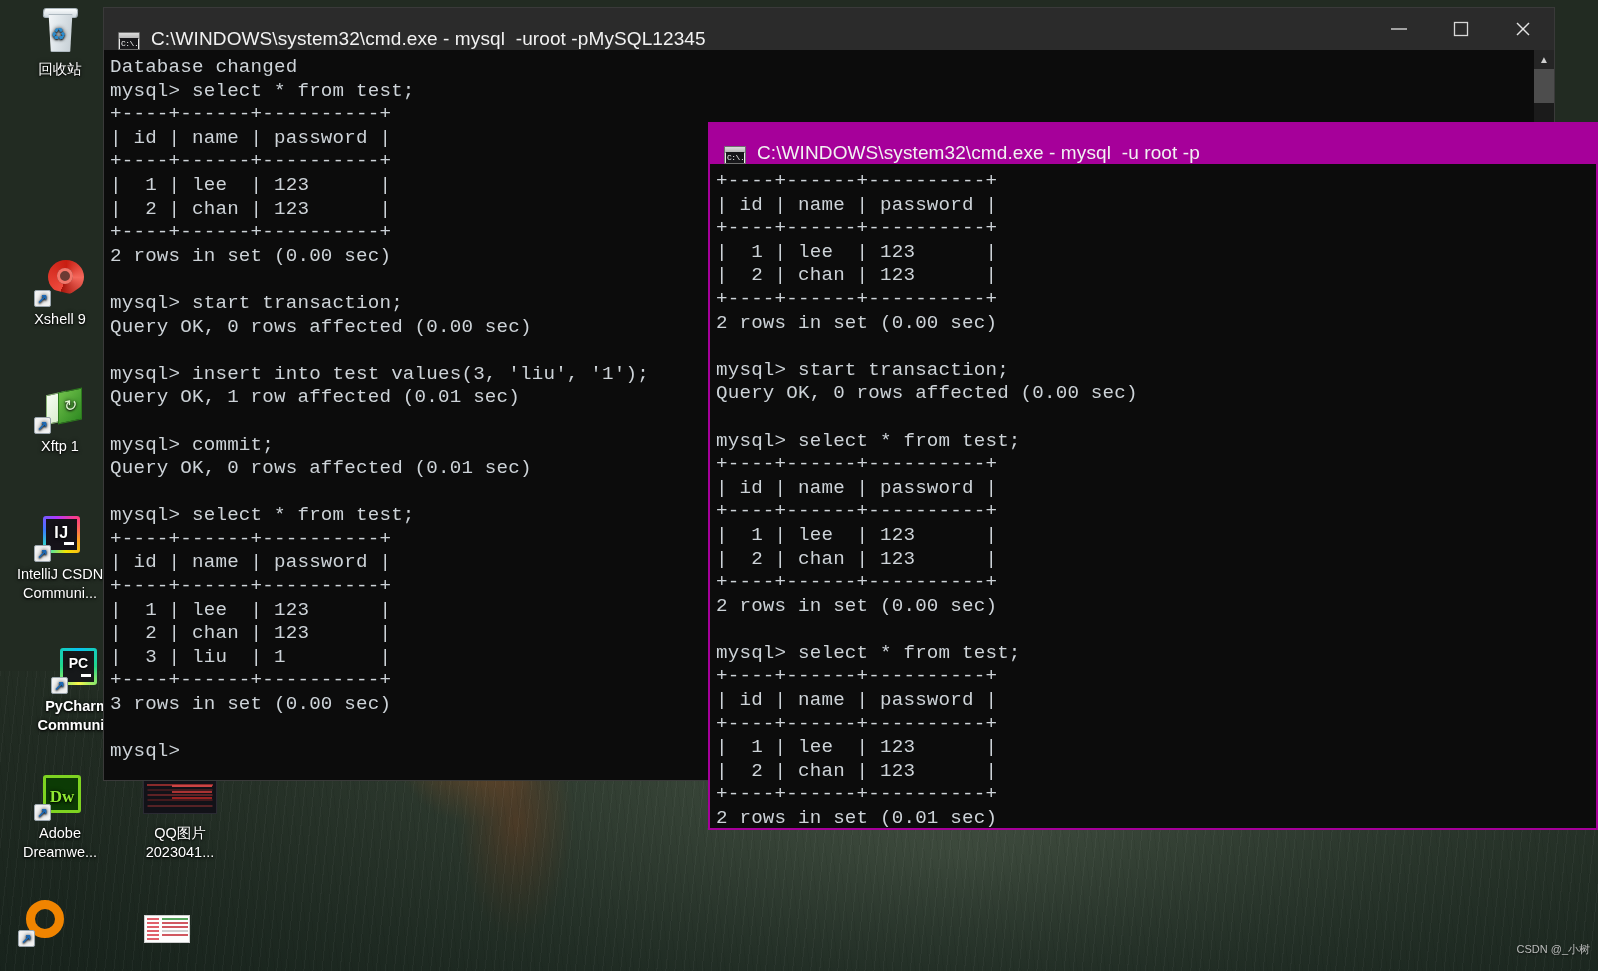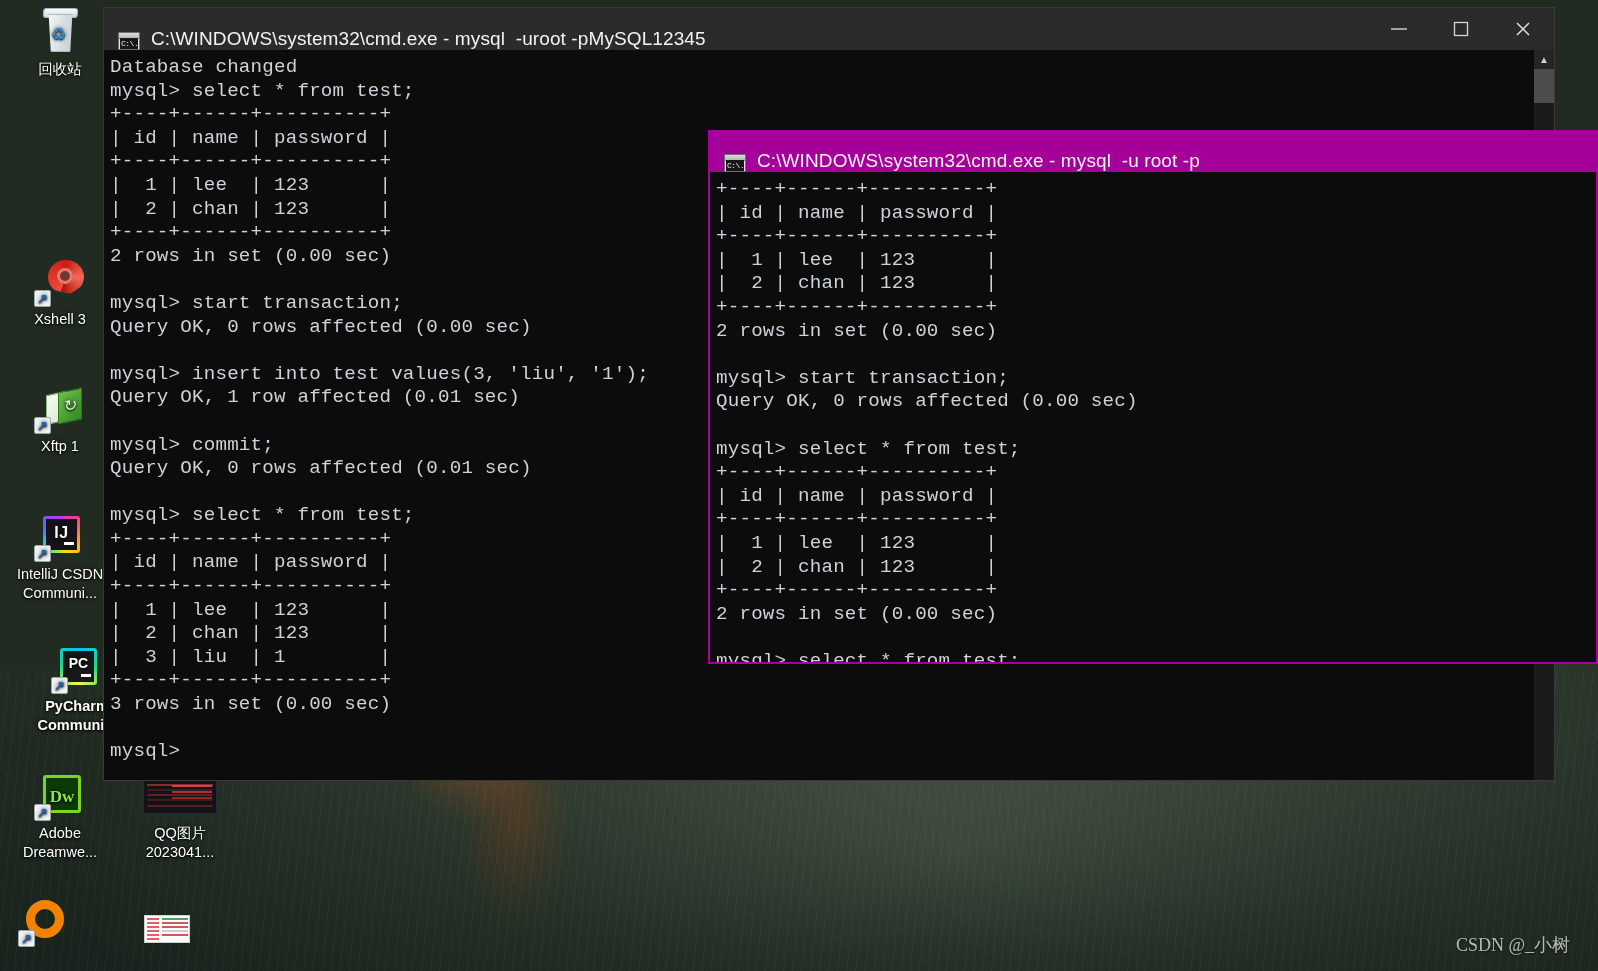--- a/index.html
+++ b/index.html
@@ -231,31 +231,31 @@
   .sbar .arrow{
     height:19px; background:#252525; color:#cfcfcf; font-size:10px;
     display:flex; align-items:center; justify-content:center;
   }
   .sbar .thumb{ height:34px; background:#4d4d4d; }
   .sbar .track{ flex:1; background:#1b1b1b; }
 
   #win1 { left: 104px; top: 8px; width: 1450px; height: 772px; z-index: 5;
           box-shadow: 0 0 0 1px #3a3a3a; }
   #win1 .titlebar { background:#2b2b2b; }
-  #win2 { left: 708px; top: 122px; width: 890px; height: 534px; z-index: 6;
+  #win2 { left: 708px; top: 122px; width: 890px; height: 708px; z-index: 6;
           border-left: 2px solid #a6009a; border-right: 2px solid #a6009a;
-          border-bottom: 2px solid #a6009a; margin-top: 8px; }
+          border-bottom: 2px solid #a6009a; }
   #win2 .titlebar { background:#a6009a; }
   #win2 .term { border-top:0; }
 
   .watermark{
-    position:absolute; right: 28px; bottom: 14px; z-index: 20;
-    color: rgba(228,228,228,0.78); font-size: 18px;
+    position:absolute; right: 8px; bottom: 14px; z-index: 20;
+    color: rgba(228,228,228,0.78); font-size: 11px;
     text-shadow: 0 1px 2px rgba(0,0,0,0.6);
-    font-family:Liberation Serif, serif;
+    font-family:Liberation Sans, sans-serif;
   }
 </style>
 </head>
 <body>
 
 <div id="desktop">
 
   <div class="dicon" style="left:8px; top:8px;">
     <div class="glyph">
       <div class="bin-lid"></div>
@@ -264,21 +264,21 @@
     </div>
     <span class="label">回收站</span>
   </div>
 
 
   <div class="dicon" style="left:8px; top:258px;">
     <div class="glyph">
       <div class="xs-spiral"></div>
       <div class="shortcut-arrow"></div>
     </div>
-    <span class="label">Xshell 3</span>
+    <span class="label">Xshell 9</span>
   </div>
 
   <div class="dicon" style="left:8px; top:385px;">
     <div class="glyph">
       <div class="xf-a"></div>
         <div class="xf-b"></div>
       <div class="shortcut-arrow"></div>
     </div>
     <span class="label">Xftp 1</span>
   </div>

